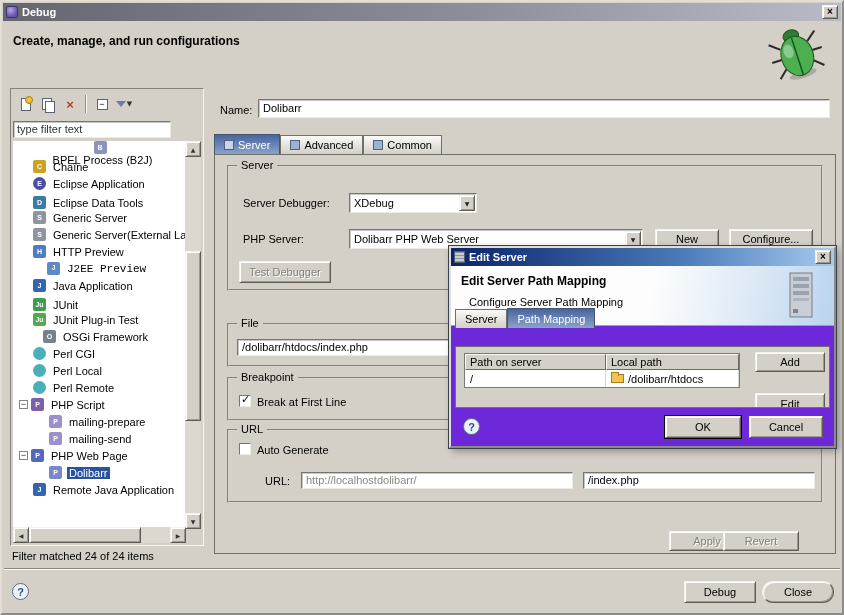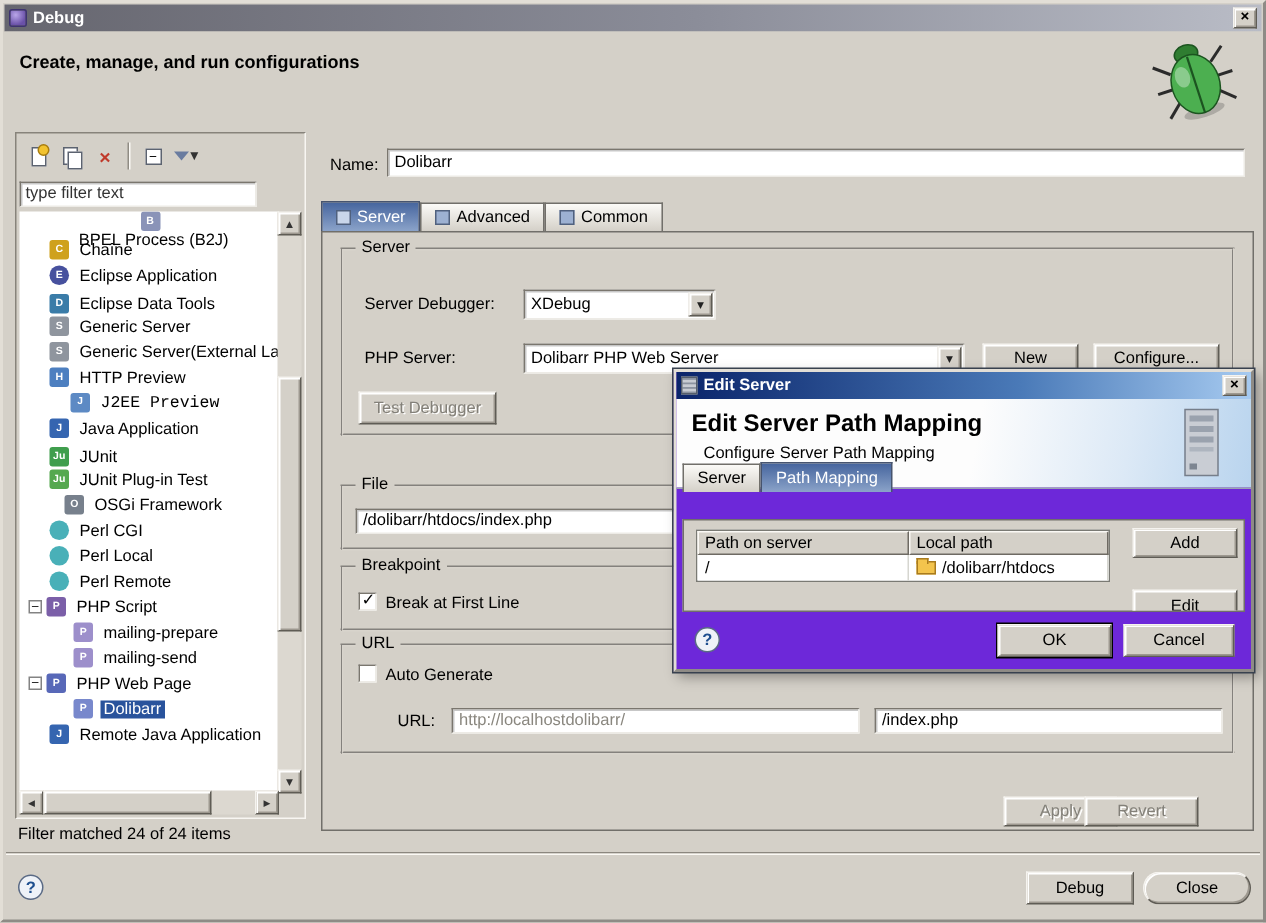--- a/index.html
+++ b/index.html
@@ -152,21 +152,21 @@
             box-shadow:3px 3px 8px rgba(0,0,0,.35);margin-left:19px; }
   .dlg-titlebar { position:absolute; left:0; top:0; right:0; height:18px;
             background:linear-gradient(90deg,#0a246a,#4a7ab8 60%,#a6caf0);
             display:flex; align-items:center; padding:0 3px; }
   .dlg-title-icon { width:11px; height:12px; background:#c7cbd2; border:1px solid #555e6b;
             margin-right:4px; background-image:linear-gradient(#8b93a0 1px, transparent 1px);
             background-size:100% 3px; }
   .dlg-title-text { color:#fff; font-weight:bold; font-size:11px; flex:1; }
   .dlg-banner { position:absolute; left:0; top:18px; right:0; height:60px;
             background:linear-gradient(100deg,#fdfdfd 52%,#dce9f6 78%,#b9d4ee); border-bottom:1px solid #9aa4b2; }
-  .dlg-heading { position:absolute; left:10px; top:8px; font-size:16px; font-weight:bold; }
+  .dlg-heading { position:absolute; left:10px; top:8px; font-size:12px; font-weight:bold; }
   .dlg-subheading { position:absolute; left:18px; top:30px; font-size:11px; }
   .server-gfx { position:absolute; right:14px; top:5px; }
   .dlg-tabs { position:absolute; left:4px; top:60px; height:20px; display:flex; align-items:flex-end; }
   .dlg-content { position:absolute; left:4px; top:98px; width:375px; height:62px;
             border:1px solid #716f6a; background:#d4d0c8; overflow:hidden; }
 
   .map-table { position:absolute; left:8px; top:6px; width:276px; border:1px solid #7a7a74; background:#fff; }
   .thead { display:flex; }
   .th { height:16px; background:#d4d0c8; border:1px solid; border-color:#fbf9f5 #6e6a63 #6e6a63 #fbf9f5;
         font-size:11px; padding-left:4px; line-height:14px; overflow:hidden; }

